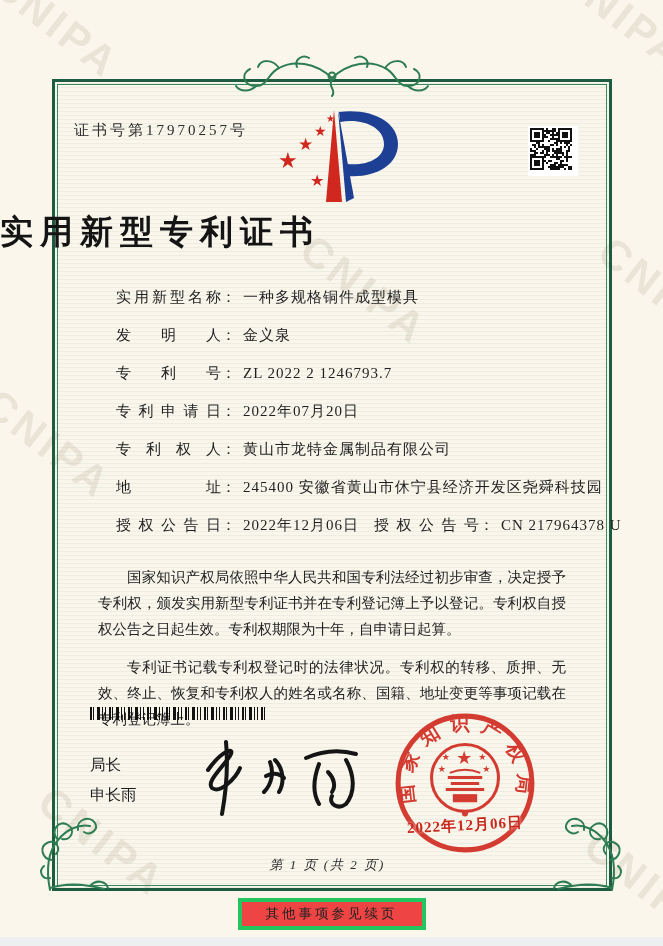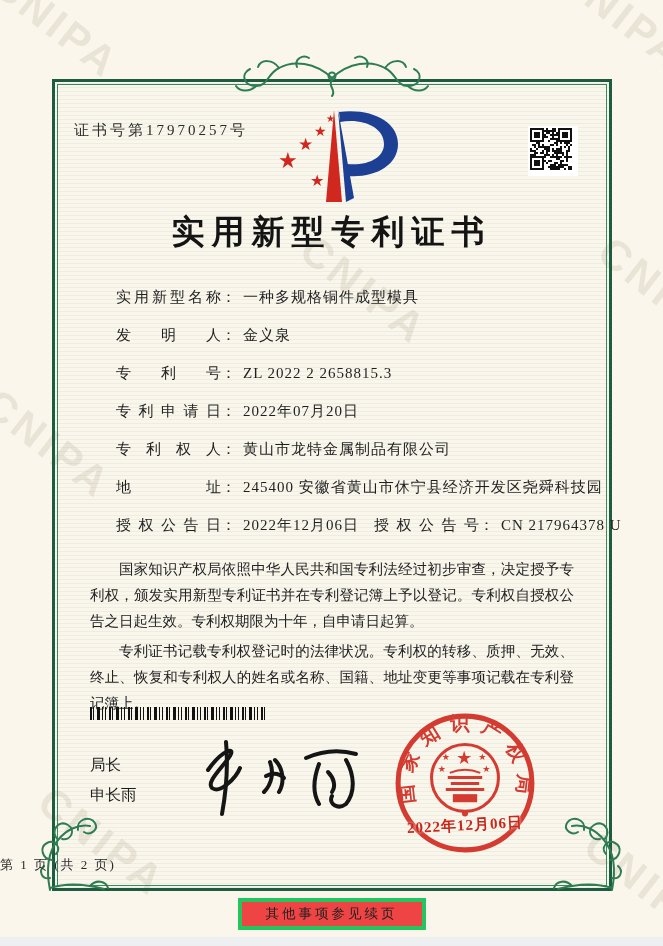--- a/index.html
+++ b/index.html
@@ -24,56 +24,56 @@
   
   .orn{position:absolute;}
   .orn svg{display:block;}
 
   
   .cert-no{position:absolute;left:74px;top:121px;font-size:15px;letter-spacing:3px;color:#2b2b2b;}
   .logo{position:absolute;left:276px;top:106px;width:132px;height:102px;}
   .qr{position:absolute;left:528px;top:126px;width:46px;height:46px;background:#fff;padding:2px;}
   .qr svg{display:block;width:42px;height:42px;}
 
-  .title{position:absolute;left:0;right:0;top:210px;text-align:center;
+  .title{position:absolute;left:0;right:0;top:210px;
          font-size:33px;font-weight:bold;letter-spacing:7px;color:#141414;}
 
   .row{position:absolute;left:88px;width:505px;font-size:15px;color:#1f1f1f;white-space:nowrap;}
   .row .label{display:inline-block;width:105px;text-align:justify;text-align-last:justify;margin-left:28px;}
   .row .colon{display:inline-block;}
   .row .value{margin-left:7px;letter-spacing:1px;}
   .row2-pair{position:absolute;left:0;top:0;white-space:nowrap;}
   .row2-pair.second{left:258px;}
   .row2-pair .label{display:inline-block;width:105px;text-align:justify;text-align-last:justify;font-family:Liberation Mono, monospace;}
   .row2-pair .value{margin-left:7px;letter-spacing:1px;}
 
   .paragraphs{position:absolute;left:86px;top:552px;width:492px;
               font-size:14.5px;line-height:26px;color:#222;text-align:justify;}
-  .paragraphs p{margin:4px;text-indent:2em;}
+  .paragraphs p{margin:12px;text-indent:2em;}
 
   .barcode{position:absolute;left:90px;top:707px;width:178px;height:13px;
      background-image:repeating-linear-gradient(90deg,
         #111 0 2px,transparent 2px 3px,
         #111 3px 4px,transparent 4px 7px,
         #111 7px 10px,transparent 10px 12px,
         #111 12px 13px,transparent 13px 15px,
         #111 15px 16px,transparent 16px 19px);}
 
   .signer{position:absolute;left:90px;top:750px;
           font-family:"Liberation Sans",sans-serif;font-weight:normal;
           font-size:15.5px;color:#1c1c1c;line-height:30px;}
   .signature{position:absolute;left:178px;top:730px;width:210px;height:95px;}
 
   .seal{position:absolute;left:391px;top:709px;width:148px;height:148px;opacity:.9;}
   .seal-date{position:absolute;left:394px;top:816px;width:142px;text-align:center;
              font-size:15px;font-weight:bold;color:#c8271c;letter-spacing:1px;
              transform:rotate(-3deg);text-shadow:0 0 3px rgba(252,248,238,.9);}
 
-  .page-info{position:absolute;left:0;right:8px;top:856px;text-align:left;
-             font-size:13px;letter-spacing:2px;color:#2b2b2b;}
+  .page-info{position:absolute;left:0;right:8px;top:856px;text-align:center;
+             font-size:13px;letter-spacing:2px;color:#2b2b2b;font-style:italic;}
   .cont-note{position:absolute;left:50%;top:898px;transform:translateX(-50%);
              border:4px solid #22c55e;background:#ef4444;padding:3px 24px;
              font-size:13.5px;letter-spacing:3px;color:#222;white-space:nowrap;}
   .green{stroke:#2e7d52;fill:none;stroke-width:2;stroke-linecap:round;}
 </style>
 </head>
 <body>
 
 <div class="page">
 
@@ -406,21 +406,21 @@
 
   <div class="title">实用新型专利证书</div>
 
   <div class="row" style="top:288px">
     <span class="label">实用新型名称</span><span class="colon">：</span><span class="value">一种多规格铜件成型模具</span>
   </div>
   <div class="row" style="top:326px">
     <span class="label">发明人</span><span class="colon">：</span><span class="value">金义泉</span>
   </div>
   <div class="row" style="top:364px">
-    <span class="label">专利号</span><span class="colon">：</span><span class="value">ZL 2022 2 2658815.3</span>
+    <span class="label">专利号</span><span class="colon">：</span><span class="value">ZL 2022 2 1246793.7</span>
   </div>
   <div class="row" style="top:402px">
     <span class="label">专利申请日</span><span class="colon">：</span><span class="value">2022年07月20日</span>
   </div>
   <div class="row" style="top:440px">
     <span class="label">专利权人</span><span class="colon">：</span><span class="value">黄山市龙特金属制品有限公司</span>
   </div>
   <div class="row" style="top:478px">
     <span class="label">地址</span><span class="colon">：</span><span class="value">245400 安徽省黄山市休宁县经济开发区尧舜科技园</span>
   </div>

